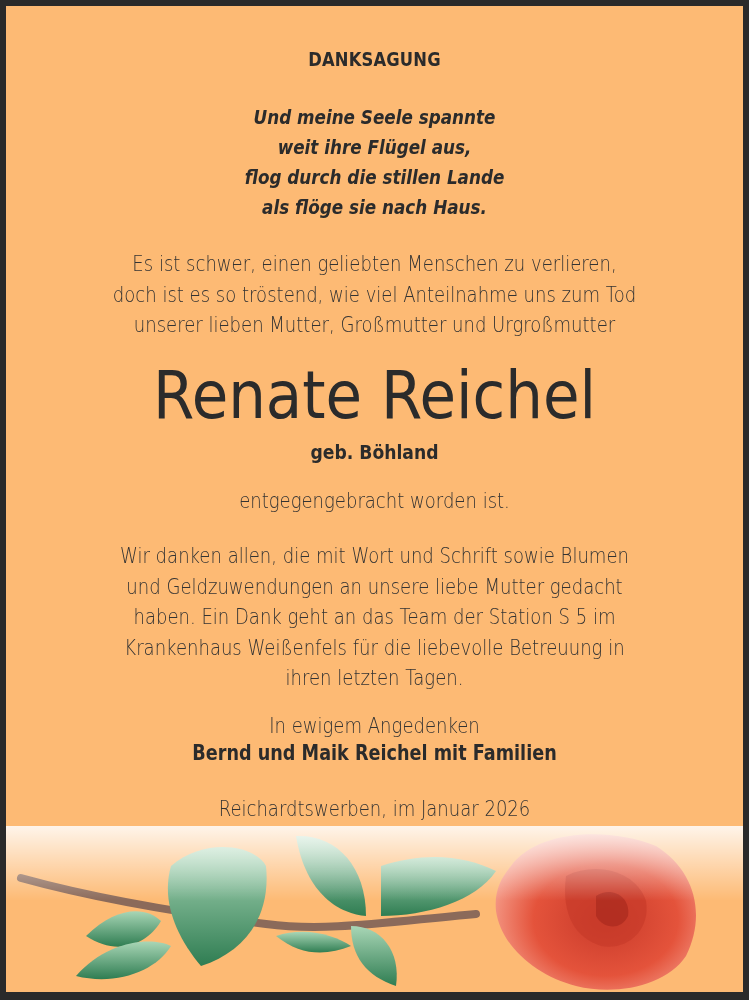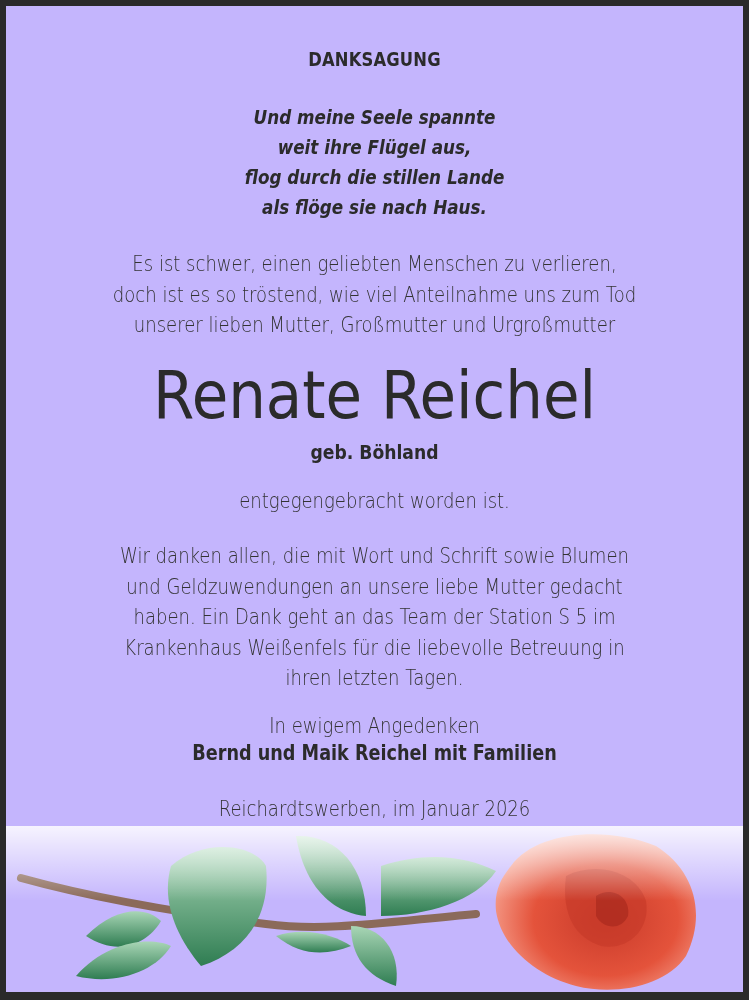--- a/index.html
+++ b/index.html
@@ -6,21 +6,21 @@
   body {
     width: 749px; height: 1000px;
     background: #2a2a2a;
     position: relative;
     overflow: hidden;
   }
   .card {
     position: absolute;
     left: 6px; top: 6px;
     width: 737px; height: 986px;
-    background: #c4b5fd;
+    background: #fdba74;
     color: #2b2b2b;
     font-family: "Liberation Sans", "DejaVu Sans", sans-serif;
     text-align: center;
     overflow: hidden;
   }
   .title {
     position: absolute; left: 0; right: 0; top: 42px;
     font-size: 19px; font-weight: bold; letter-spacing: 0.2px;
     font-family: "DejaVu Sans", sans-serif;
     transform: scaleX(0.86);

